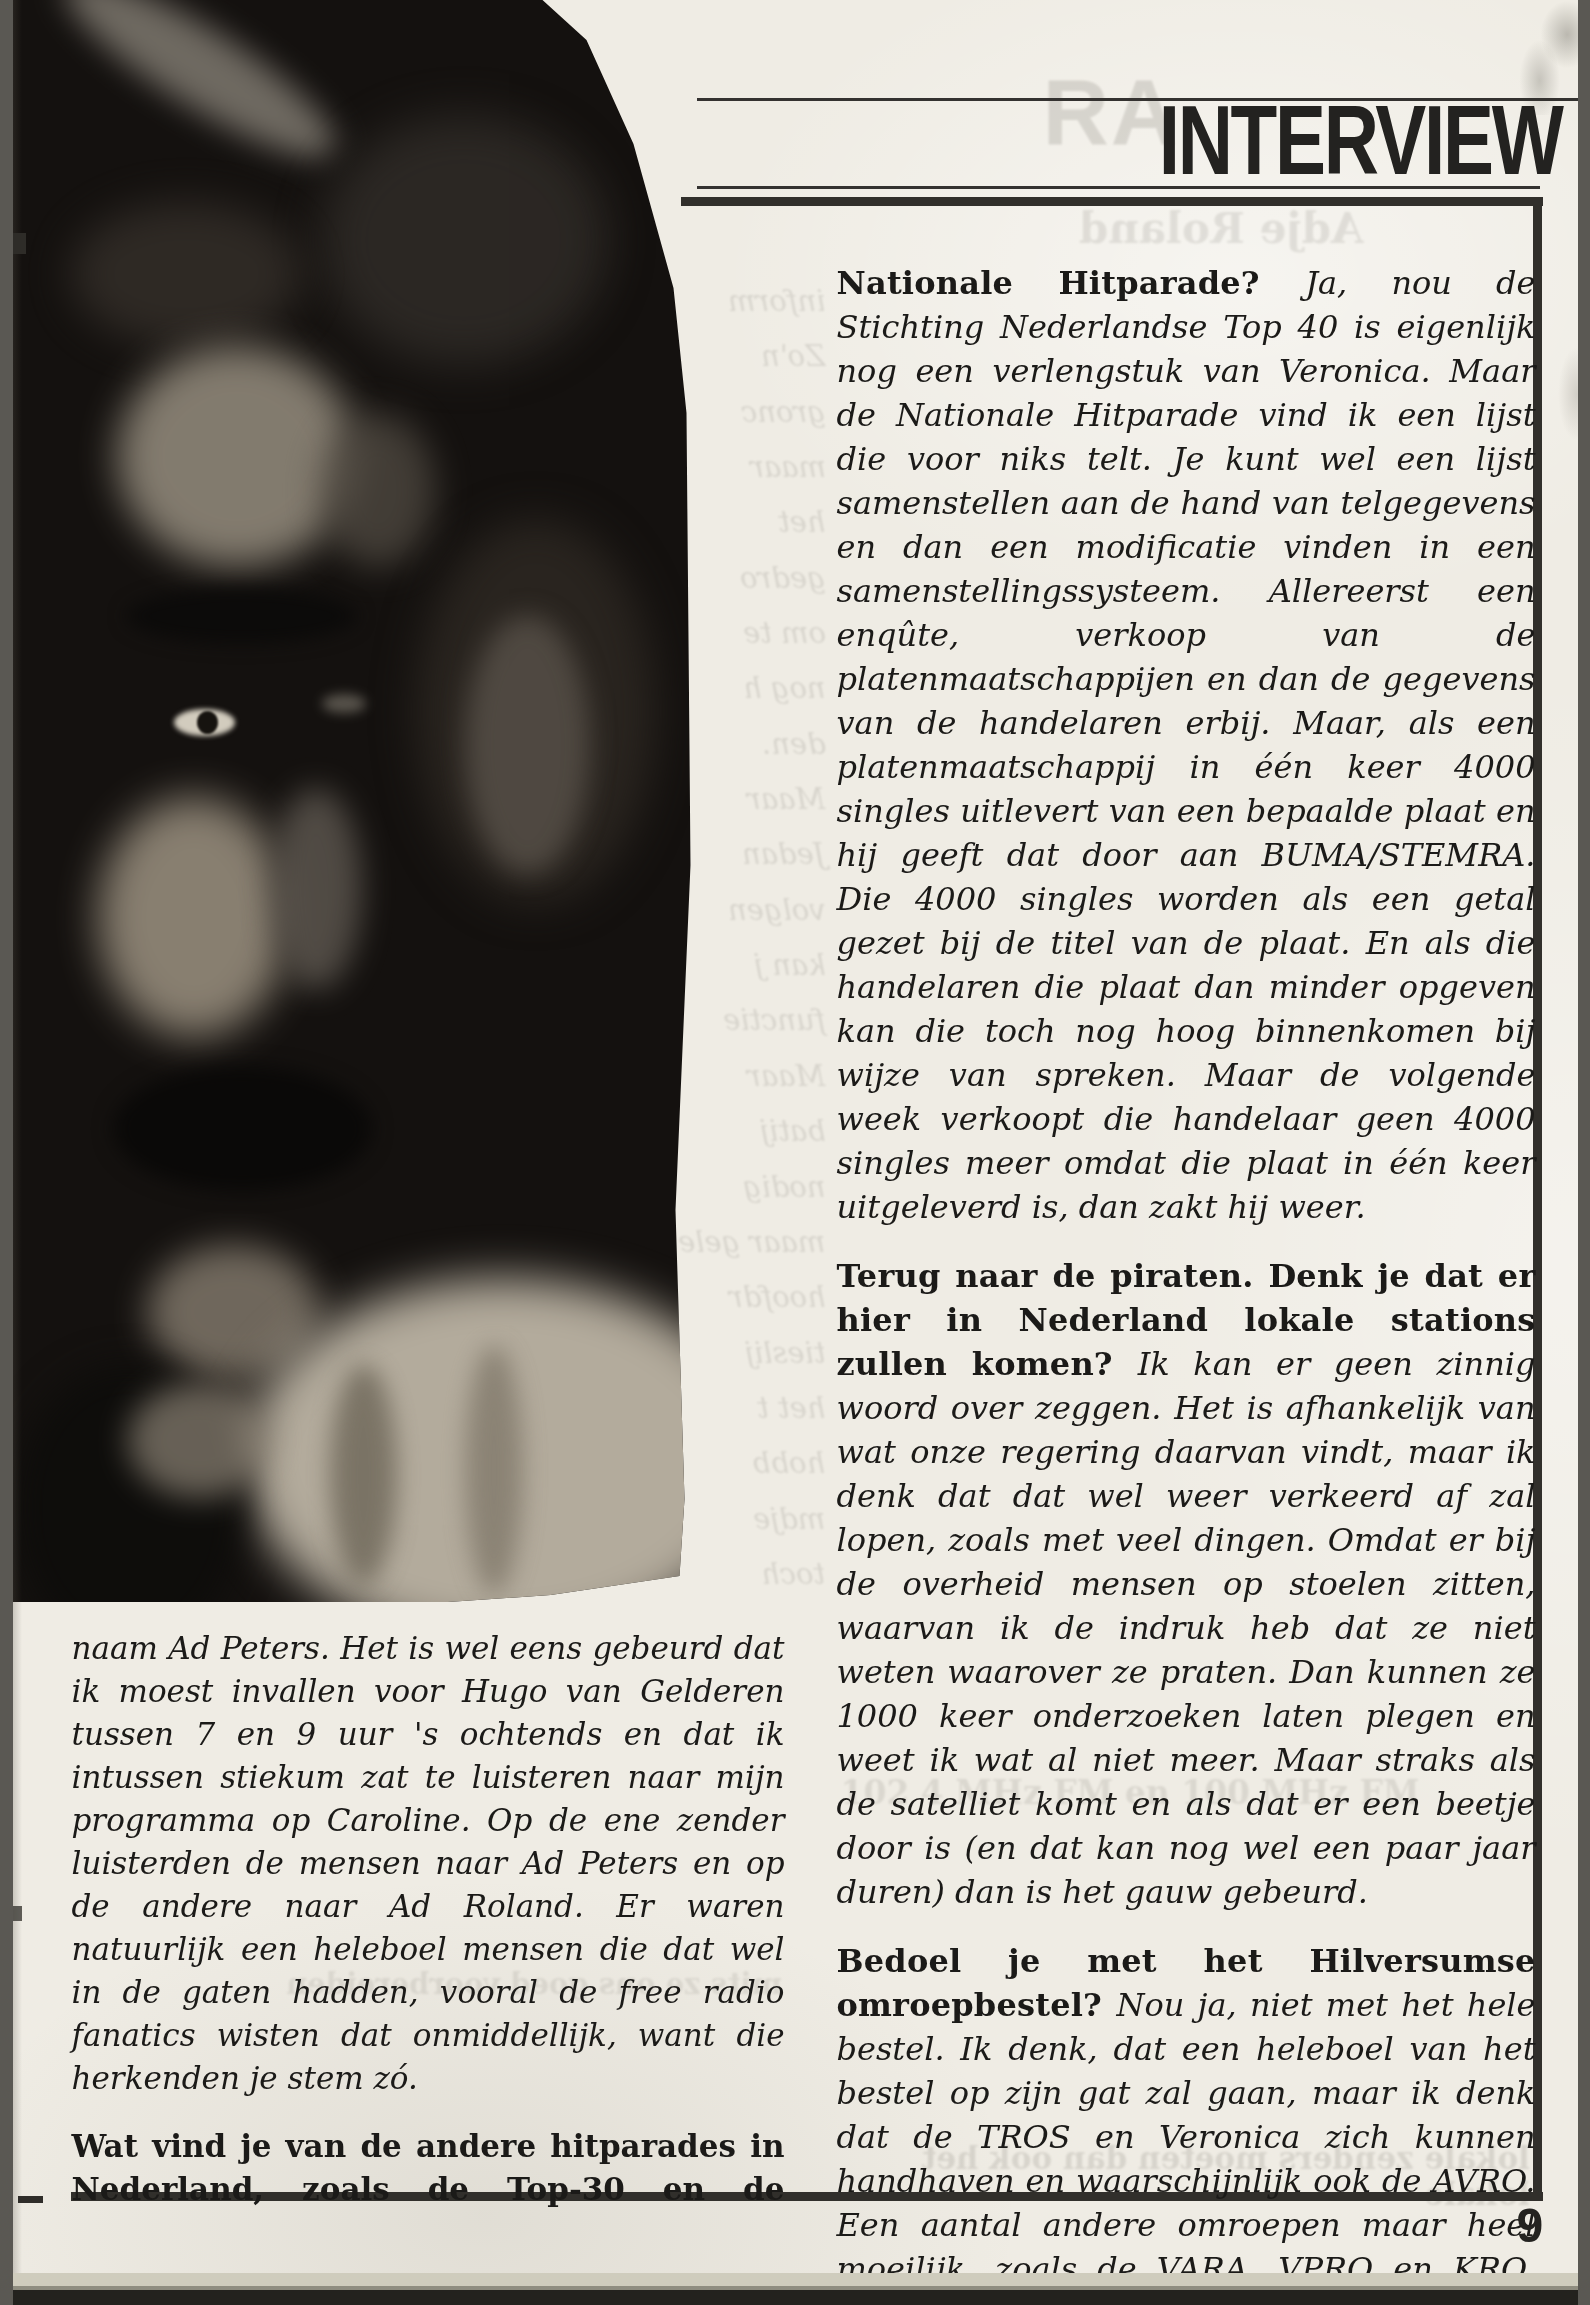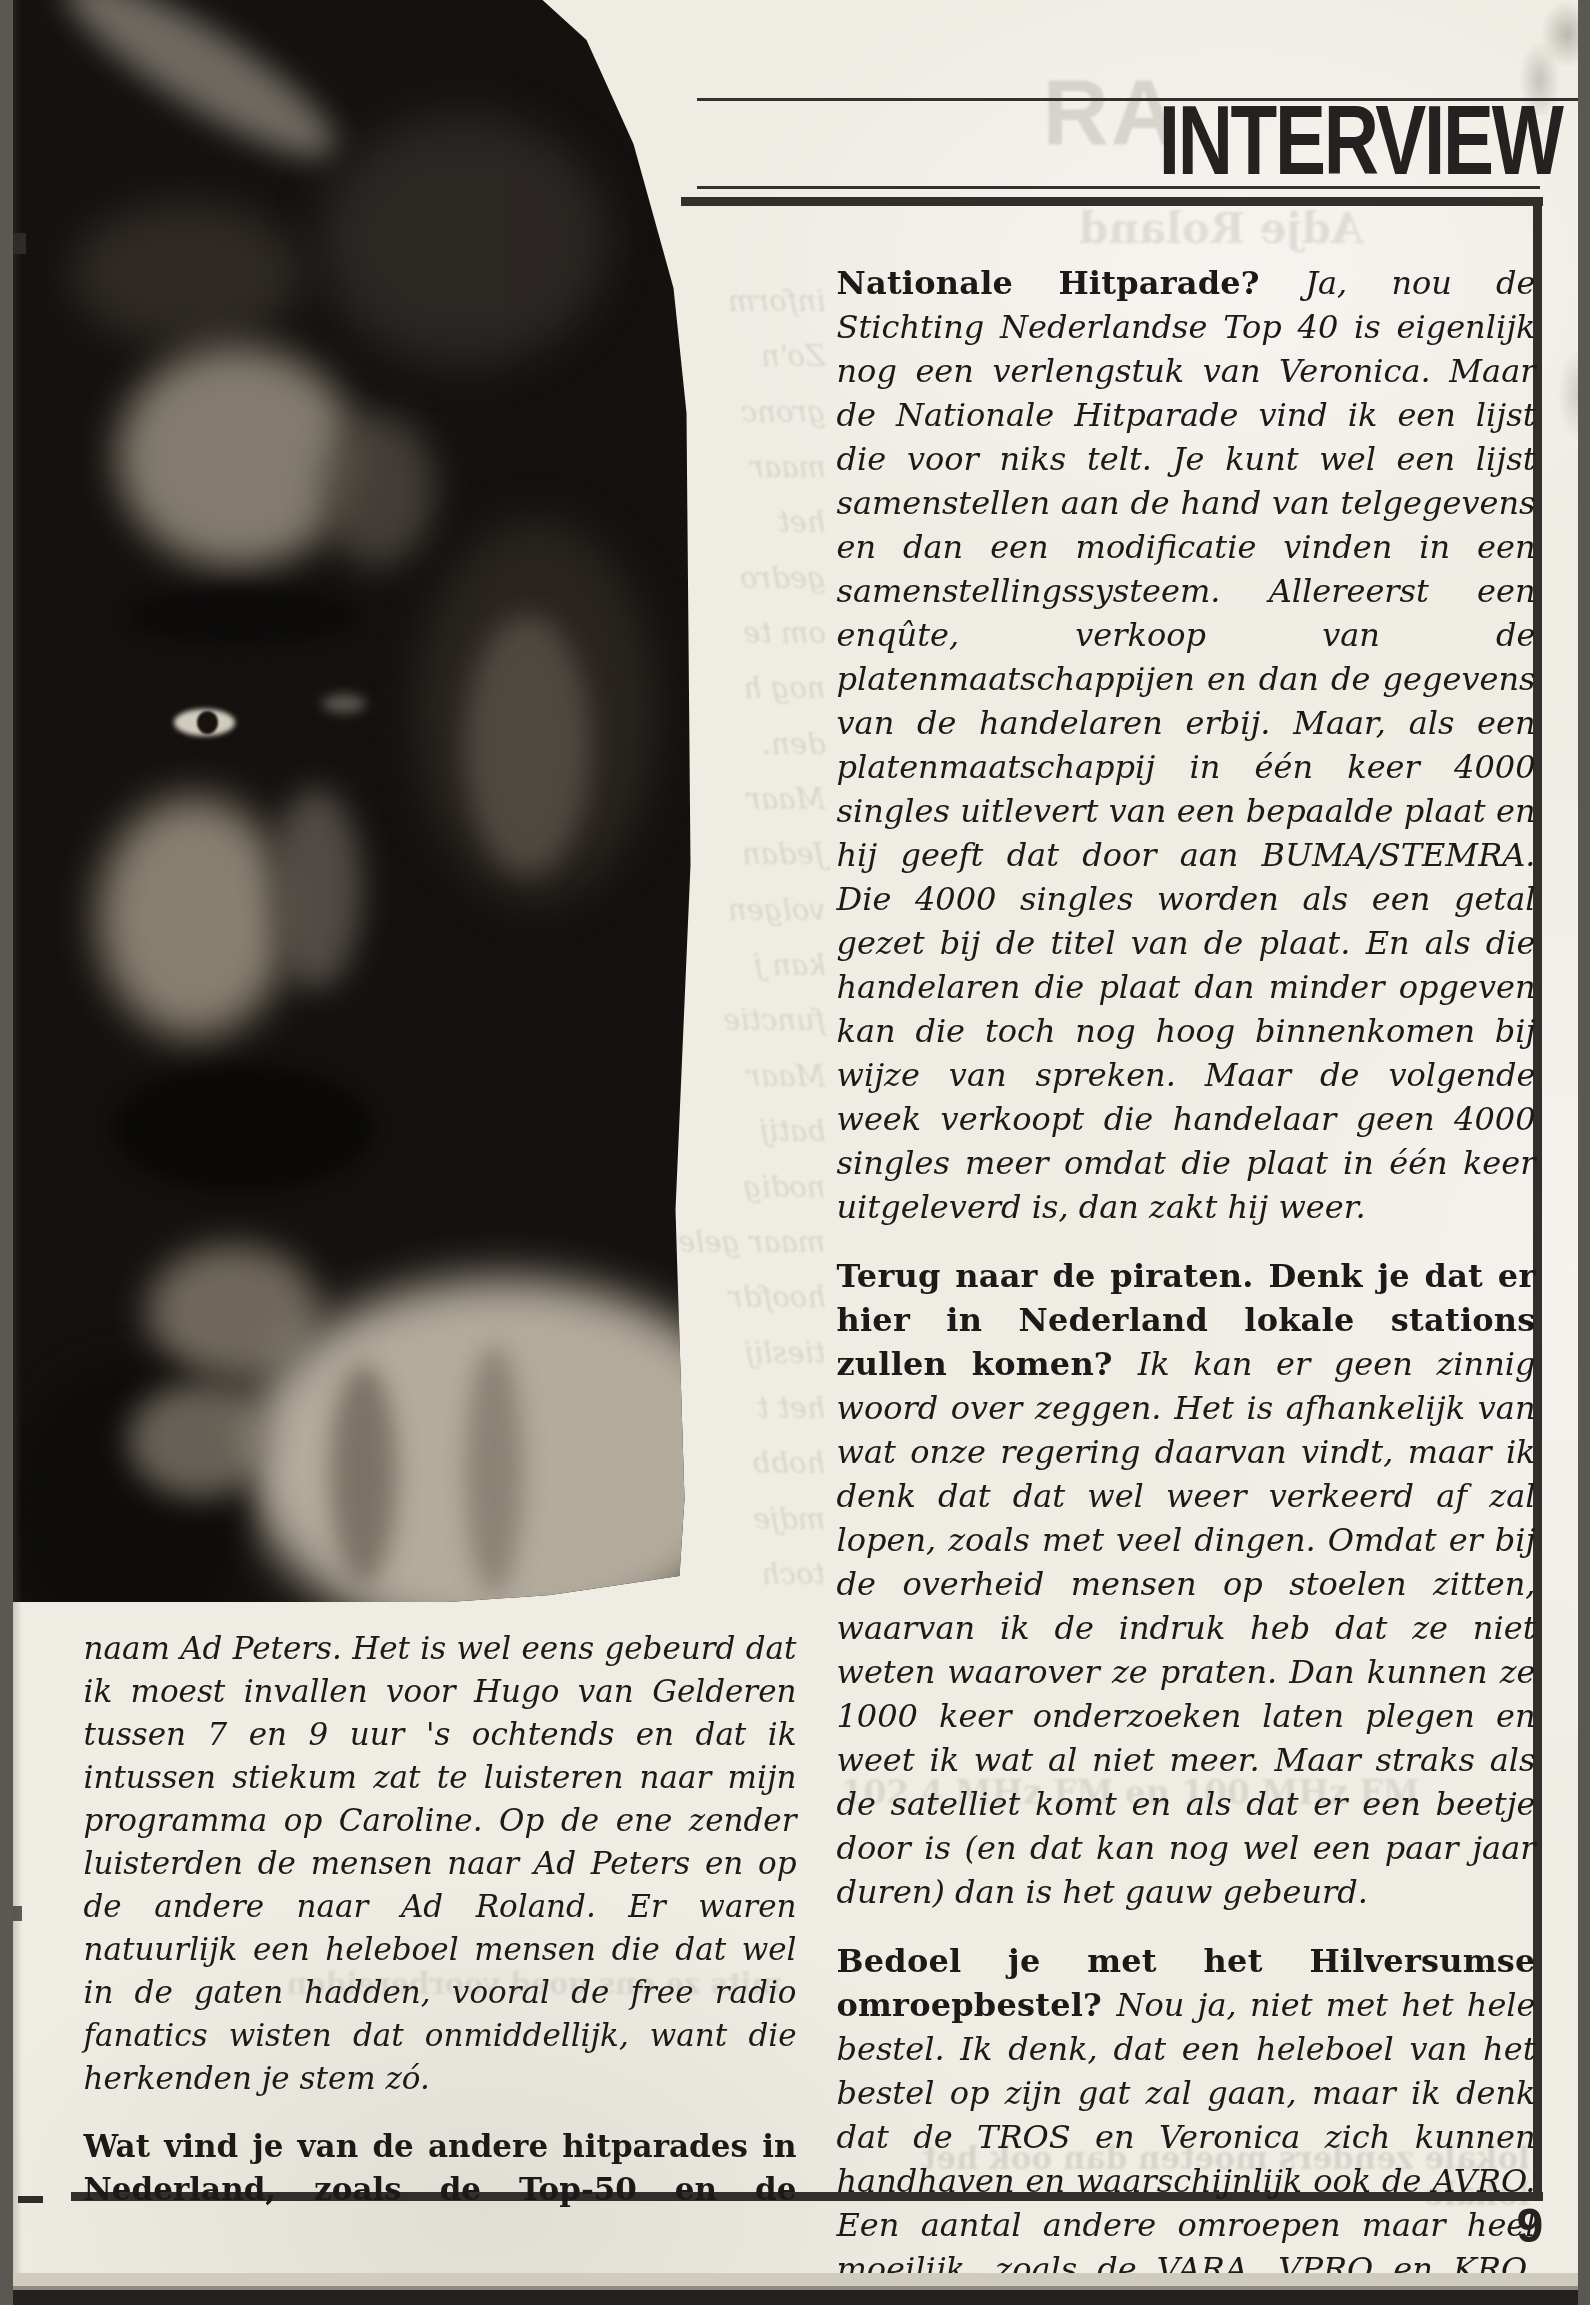--- a/index.html
+++ b/index.html
@@ -53,21 +53,21 @@
     font-size:98px;line-height:96px;letter-spacing:-2.9px;color:#232220;
     transform:scaleX(.78);transform-origin:100% 50%;}
   .rule-under{position:absolute;left:684px;top:186px;width:843px;height:2.9px;background:#343230;}
   
   .box-top{position:absolute;left:668px;top:197px;width:862px;height:8.6px;background:#312f2b;}
   .box-right{position:absolute;left:1520px;top:197px;width:9.6px;height:2004px;background:#312f2b;}
   .box-bottom{position:absolute;left:58px;top:2192px;width:1472px;height:8.6px;background:#312f2b;}
   
   .col{position:absolute;text-align:justify;}
   .col-right{left:824px;top:261px;width:699px;font-size:32px;line-height:44px;}
-  .col-left{left:71px;top:1627px;width:713px;font-size:31px;line-height:43px;}
+  .col-left{left:59px;top:1627px;width:713px;font-size:31px;line-height:43px;}
   .col p{margin:0 0 25px 0;}
   .q{font-weight:bold;font-style:normal;letter-spacing:0.2px;}
   .q::after{content:" ";}
   .a{font-style:italic;}
   .plain-it{font-style:italic;}
   .q-block{font-weight:bold;text-align:justify;text-align-last:justify;}
   
   .pagenum{position:absolute;left:1504px;top:2198px;width:58px;
     font-family:"Liberation Sans",sans-serif;font-weight:bold;font-size:48px;color:#242320;}
   
@@ -166,21 +166,21 @@
     <p>
       <span class="q">Terug naar de piraten. Denk je dat er hier in Nederland lokale stations zullen komen?</span><span class="a">Ik kan er geen zinnig woord over zeggen. Het is afhankelijk van wat onze regering daarvan vindt, maar ik denk dat dat wel weer verkeerd af zal lopen, zoals met veel dingen. Omdat er bij de overheid mensen op stoelen zitten, waarvan ik de indruk heb dat ze niet weten waarover ze praten. Dan kunnen ze 1000 keer onderzoeken laten plegen en weet ik wat al niet meer. Maar straks als de satelliet komt en als dat er een beetje door is (en dat kan nog wel een paar jaar duren) dan is het gauw gebeurd.</span>
     </p>
     <p>
       <span class="q">Bedoel je met het Hilversumse omroepbestel?</span><span class="a">Nou ja, niet met het hele bestel. Ik denk, dat een heleboel van het bestel op zijn gat zal gaan, maar ik denk dat de TROS en Veronica zich kunnen handhaven en waarschijnlijk ook de AVRO. Een aantal andere omroepen maar heel moeilijk, zoals de VARA, VPRO en KRO. Mensen houden er niet van om klappen te krijgen.</span>
     </p>
   </div>
 
   <div class="col col-left">
     <p class="plain-it">naam Ad Peters. Het is wel eens gebeurd dat ik moest invallen voor Hugo van Gelderen tussen 7 en 9 uur 's ochtends en dat ik intussen stiekum zat te luisteren naar mijn programma op Caroline. Op de ene zender luisterden de mensen naar Ad Peters en op de andere naar Ad Roland. Er waren natuurlijk een heleboel mensen die dat wel in de gaten hadden, vooral de free radio fanatics wisten dat onmiddellijk, want die herkenden je stem zó.</p>
-    <p class="q-block">Wat vind je van de andere hitparades in Nederland, zoals de Top-50 en de</p>
+    <p class="q-block">Wat vind je van de andere hitparades in Nederland, zoals de Top-30 en de</p>
   </div>
 
   <div class="pagenum">9</div>
 
   <div class="edge-left"></div>
   <div class="edge-mark1"></div>
   <div class="edge-mark2"></div>
   <div class="edge-dash"></div>
   <div class="edge-bottom"></div>
 

